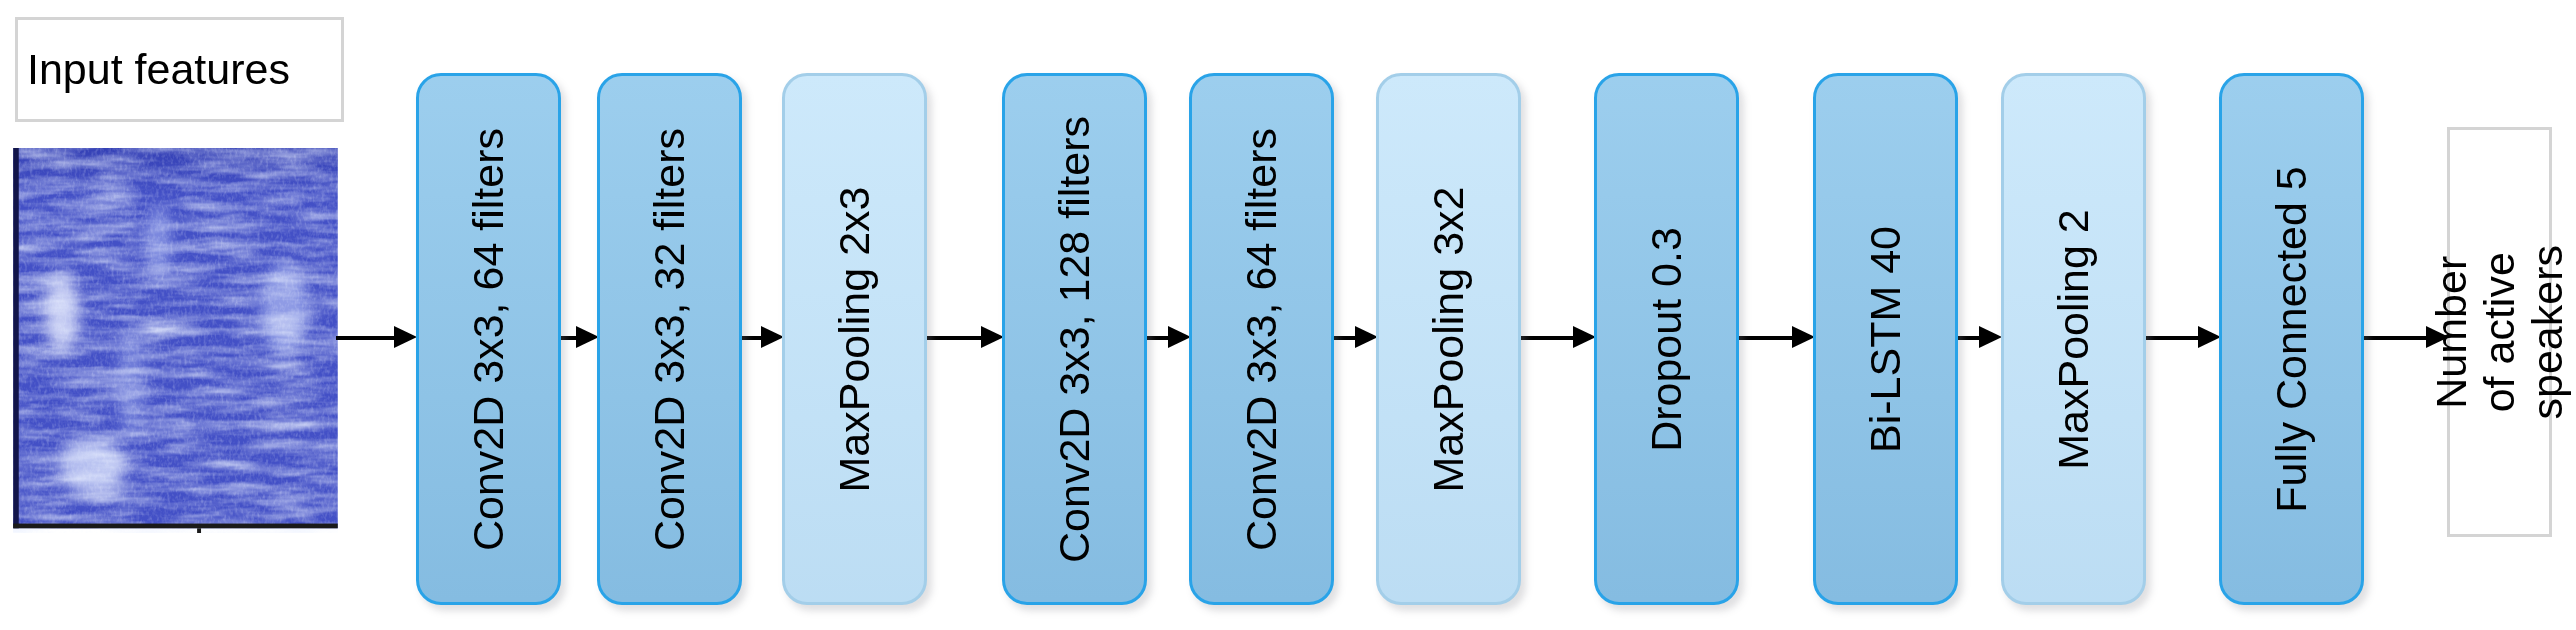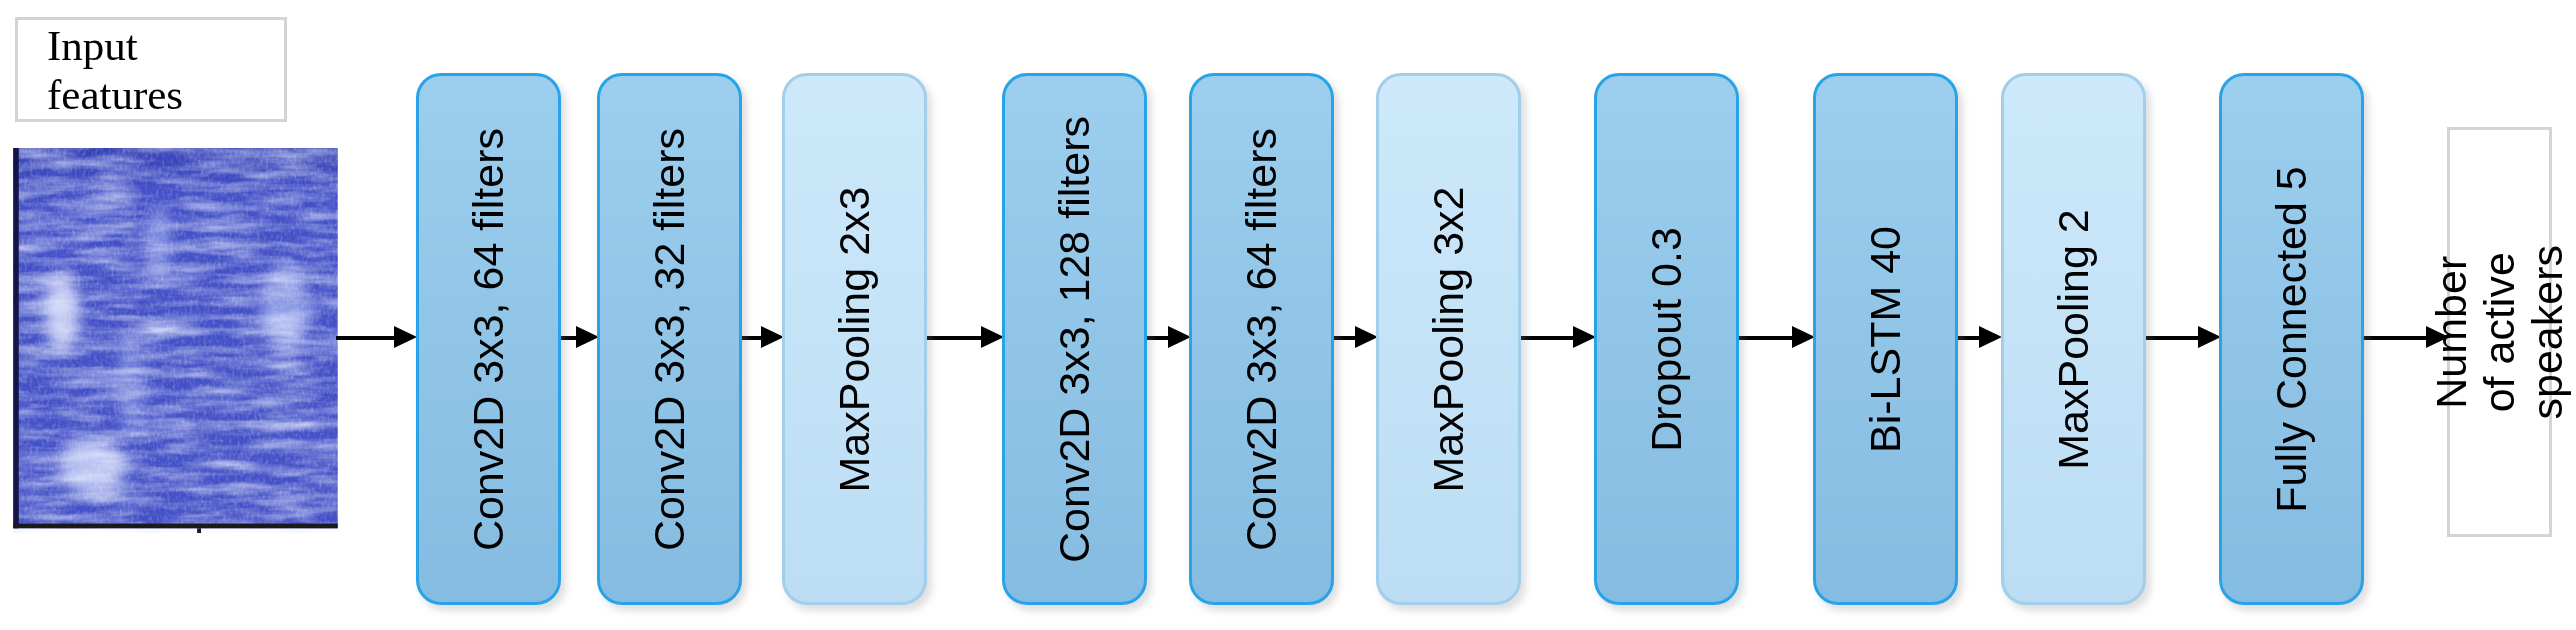--- a/index.html
+++ b/index.html
@@ -14,24 +14,23 @@
   
   .io-box{
     position:absolute;
     background:#ffffff;
     border:3.1px solid var(--label-box-border,#d4d4d4);
     box-sizing:border-box;
     display:flex;align-items:center;
     color:var(--text,#000);
   }
   .input-box{
-    left:15px;top:17.3px;width:272px;height:105px;
-    padding-left:29px;
+    left:15px;top:17.3px;width:329px;height:105px;
+    padding-left:9px;
     font-size:43px;
-    font-family:Liberation Serif, serif;
   }
   .output-box{
     left:2447px;top:127px;width:105px;height:410px;
     justify-content:center;
     font-size:43px;line-height:1.12;
   }
   .output-box .vtext{
     width:376px;
     text-align:center;
     transform:rotate(-90deg);

